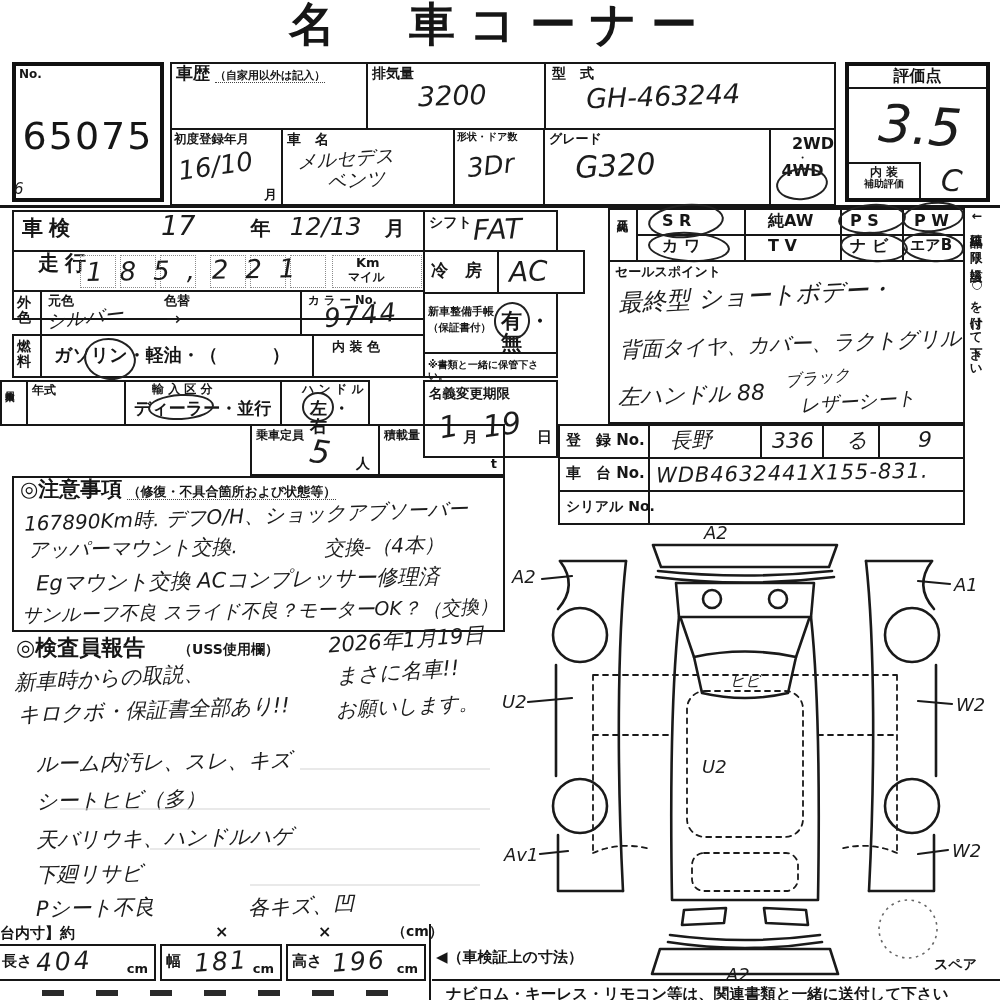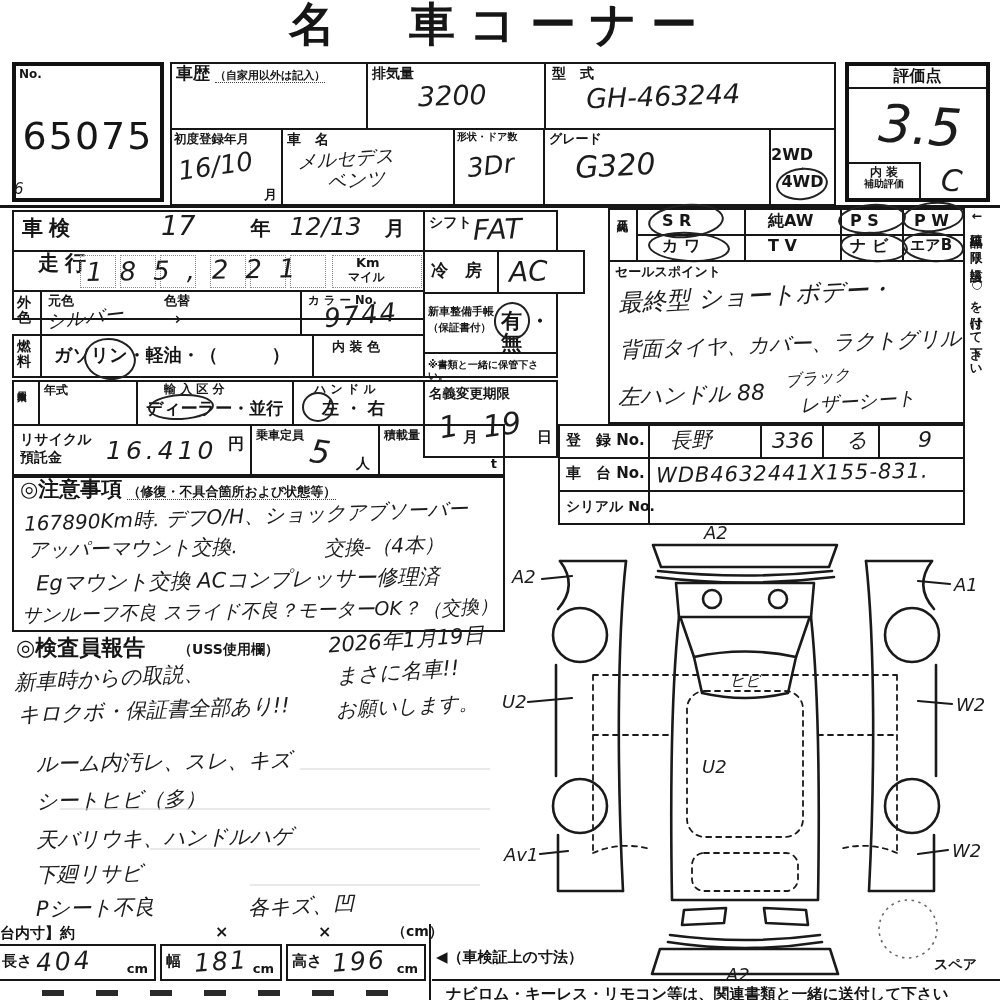--- a/index.html
+++ b/index.html
@@ -58,21 +58,21 @@
   </div>
   <div class="abs box" style="left:453px;top:128px;width:92px;height:78px;">
     <div class="lbl" style="font-size:10px;margin:2px 0 0 2px;">形状・ドア数</div>
     <div class="hw" style="font-size:26px;margin:8px 0 0 12px;transform:rotate(-6deg);">3Dr</div>
   </div>
   <div class="abs box" style="left:543px;top:128px;width:228px;height:78px;">
     <div class="lbl" style="font-size:13px;margin:2px 0 0 4px;">グレード</div>
     <div class="hw" style="font-size:30px;margin:2px 0 0 30px;transform:rotate(-3deg);">G320</div>
   </div>
   <div class="abs box" style="left:769px;top:128px;width:67px;height:78px;">
-    <div class="lbl" style="font-size:16px;text-align:left;margin-top:17px;">2WD</div>
+    <div class="lbl" style="font-size:16px;text-align:right;margin-top:6px;">2WD</div>
     <div class="lbl" style="font-size:10px;text-align:center;">・</div>
     <div class="lbl" style="font-size:16px;text-align:center;">4WD</div>
   </div>
   <div class="abs circ" style="left:776px;top:168px;width:52px;height:32px;transform:rotate(-6deg);"></div>
 
   <div class="abs thickbox" style="left:845px;top:62px;width:145px;height:140px;">
     <div class="lbl" style="font-size:16px;text-align:center;border-bottom:2px solid #161616;padding:2px 0;">評価点</div>
     <div class="abs hw" style="left:30px;top:34px;font-size:52px;transform:rotate(4deg);">3.5</div>
     <div class="abs" style="left:0;bottom:0;width:72px;height:36px;border-top:2px solid #161616;border-right:2px solid #161616;box-sizing:border-box;">
       <div class="lbl" style="font-size:12px;text-align:center;margin-top:2px;">内 装</div>
@@ -116,21 +116,21 @@
   </div>
   <div class="abs box" style="left:12px;top:334px;width:413px;height:44px;">
     <div class="abs lbl" style="left:3px;top:3px;width:18px;font-size:14px;word-break:break-all;">燃料</div>
     <div class="abs hr" style="left:26px;top:0;width:2px;height:40px;"></div>
     <div class="abs lbl" style="left:40px;top:10px;font-size:18px;">ガソリン・軽油・（　　　）</div>
     <div class="abs hr" style="left:298px;top:0;width:2px;height:40px;"></div>
     <div class="abs lbl" style="left:318px;top:4px;font-size:13px;">内 装 色</div>
   </div>
   <div class="abs circ" style="left:84px;top:338px;width:52px;height:42px;transform:rotate(8deg);"></div>
 
-  <div class="abs box" style="left:12px;top:380px;width:413px;height:46px;padding-left:26px;">
+  <div class="abs box" style="left:0;top:380px;width:370px;height:46px;padding-left:26px;">
     <div class="abs lbl vtext" style="left:3px;top:2px;height:40px;font-size:9.5px;">輸入車用</div>
     <div class="abs hr" style="left:24px;top:0;width:2px;height:42px;"></div>
     <div class="abs lbl" style="left:30px;top:2px;font-size:12px;">年式</div>
     <div class="abs hr" style="left:122px;top:0;width:2px;height:42px;"></div>
     <div class="abs lbl" style="left:150px;top:1px;font-size:12px;">輸 入 区 分</div>
     <div class="abs lbl" style="left:132px;top:18px;font-size:17px;">ディーラー・並行</div>
     <div class="abs hr" style="left:278px;top:0;width:2px;height:42px;"></div>
     <div class="abs lbl" style="left:300px;top:1px;font-size:12px;">ハ ン ド ル</div>
     <div class="abs lbl" style="left:308px;top:18px;font-size:17px;">左 ・ 右</div>
   </div>
@@ -211,26 +211,20 @@
     <div class="abs hr" style="left:88px;top:0;width:2px;height:31px;"></div>
     <div class="abs hw" style="left:96px;top:4px;font-size:21px;letter-spacing:1px;transform:rotate(-1deg);">WDB4632441X155-831.</div>
   </div>
   <div class="abs box" style="left:558px;top:490px;width:407px;height:35px;">
     <div class="abs lbl" style="left:6px;top:7px;font-size:14px;">シリアル No.</div>
     <div class="abs hr" style="left:88px;top:0;width:2px;height:31px;"></div>
   </div>
 
   <div class="abs lbl vtext" style="left:970px;top:208px;height:340px;font-size:12.5px;letter-spacing:1px;">←純正品に限り該当に○を付けて下さい</div>
 
-  <div class="abs box" style="left:12px;top:424px;width:240px;height:52px;">
-    <div class="abs lbl" style="left:6px;top:6px;font-size:14px;">リサイクル</div>
-    <div class="abs lbl" style="left:6px;top:24px;font-size:14px;">預託金</div>
-    <div class="abs hw" style="left:92px;top:12px;font-size:25px;letter-spacing:4px;">16.410</div>
-    <div class="abs lbl" style="right:6px;top:10px;font-size:16px;">円</div>
-  </div>
   <div class="abs box" style="left:250px;top:424px;width:130px;height:52px;">
     <div class="abs lbl" style="left:4px;top:3px;font-size:12px;">乗車定員</div>
     <div class="abs hw" style="left:58px;top:10px;font-size:32px;transform:rotate(8deg);">5</div>
     <div class="abs lbl" style="right:8px;bottom:3px;font-size:14px;">人</div>
   </div>
   <div class="abs box" style="left:378px;top:424px;width:127px;height:52px;">
     <div class="abs lbl" style="left:4px;top:3px;font-size:12px;">積載量</div>
     <div class="abs lbl" style="right:6px;bottom:3px;font-size:13px;">t</div>
   </div>
 

